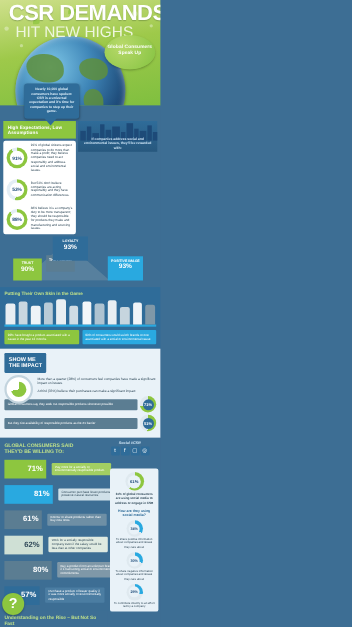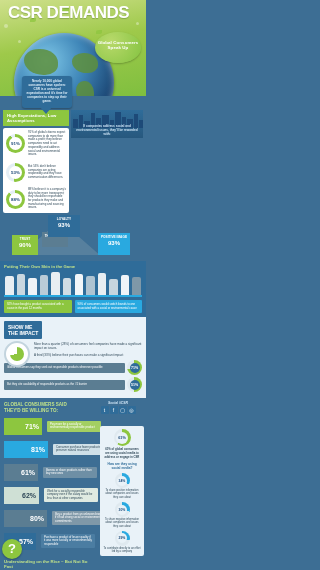--- a/index.html
+++ b/index.html
@@ -14,21 +14,21 @@
 
   
   .hdr {
     position:relative; height:96px; overflow:hidden;
     background:linear-gradient(170deg,#cfe08c 0%,#9ec94a 45%,#7fbf3f 100%);
   }
   .hdr .bubble { position:absolute; border-radius:50%; background:rgba(255,255,255,.35); }
   .hdr .leaf { position:absolute; background:#8dc63f; border-radius:50% 0 50% 0; opacity:.75; }
   .title1 {
     position:absolute; top:4px; left:8px; right:4px;
-    font-size:17px; font-weight:bold; color:#fff; letter-spacing:-.5px;
+    font-size:20px; font-weight:bold; color:#fff; letter-spacing:-.5px;
     line-height:17px; text-shadow:0 1px 1px rgba(60,90,40,.35);
     white-space:nowrap;
   }
   .title2 {
     position:absolute; top:22px; left:14px; right:4px;
     font-size:14px; color:#eef6dd; letter-spacing:0px; line-height:15px;
     white-space:nowrap;
   }
   .globe {
     position:absolute; left:14px; top:33px; width:100px; height:100px;
@@ -237,20 +237,21 @@
     <span class="leaf" style="width:6px;height:4px;left:112px;top:58px;"></span>
 
     <div class="globe">
       <span class="land" style="left:10px;top:16px;width:34px;height:26px;"></span>
       <span class="land" style="left:30px;top:46px;width:22px;height:34px;"></span>
       <span class="land" style="left:58px;top:20px;width:26px;height:20px;"></span>
       <span class="land" style="left:62px;top:48px;width:18px;height:22px;"></span>
     </div>
 
     <div class="title1">CSR DEMANDS</div>
+    <div class="title2">HIT NEW HIGHS</div>
     <div class="badge-green">Global Consumers Speak Up</div>
   </div>
 
   <div class="intro-bubble">Nearly 10,000 global consumers have spoken: CSR is a universal expectation and it's time for companies to step up their game.</div>
 
   <div class="body-wrap">
 
     <div style="display:flex; gap:2px; padding:14px 3px 0;">
 
       <div style="flex:0 0 66px;">

